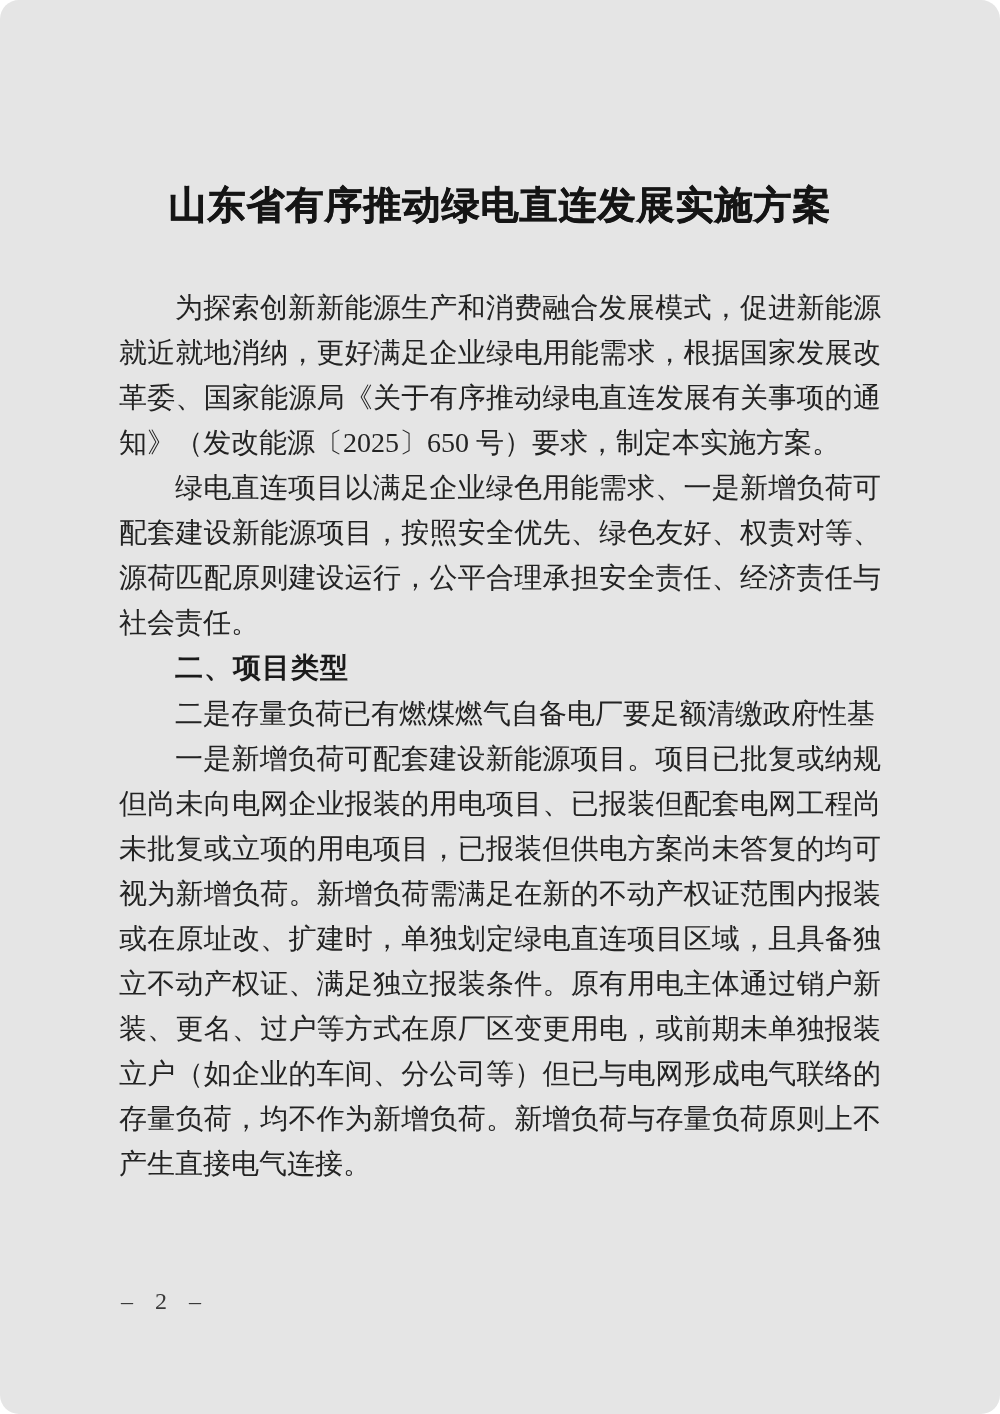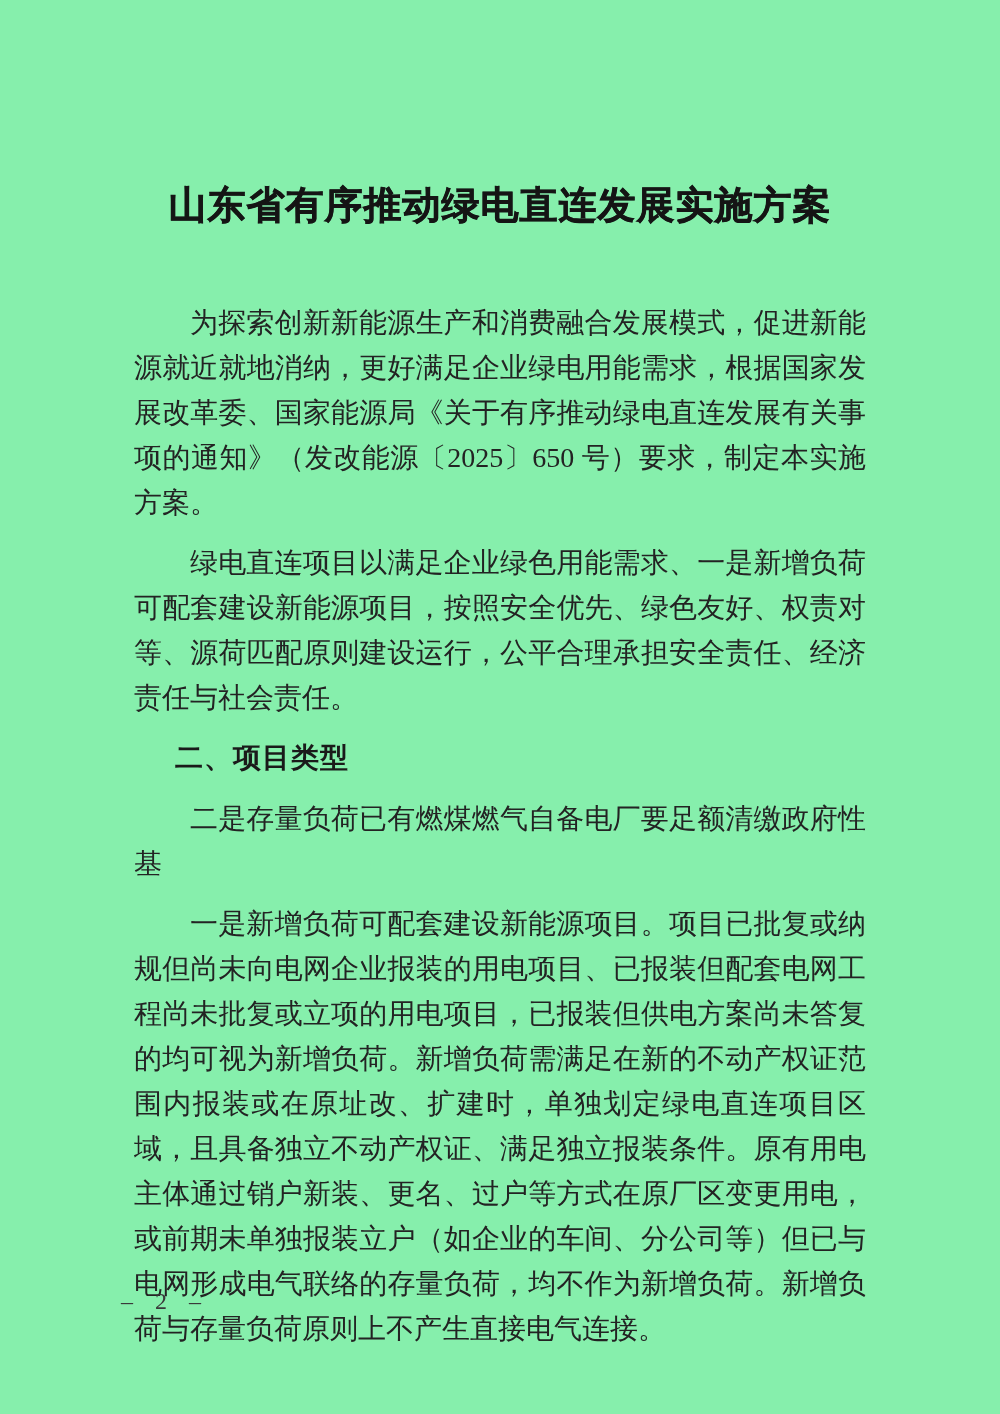--- a/index.html
+++ b/index.html
@@ -4,23 +4,24 @@
 <style>
   html, body {
     margin: 0;
     padding: 0;
     background: #ffffff;
   }
   .page {
     position: relative;
     width: 1000px;
     height: 1414px;
-    background: #86efac;
+    background: #e5e5e5;
     overflow: hidden;
     box-sizing: border-box;
+    border-radius: 19px;
   }
   .doc-title {
     margin: 0;
     position: absolute;
     top: 180px;
     left: 0;
     width: 100%;
     text-align: center;
     font-family: "Liberation Serif", "DejaVu Serif", serif;
     font-weight: 700;
@@ -30,21 +31,21 @@
     letter-spacing: 1px;
     -webkit-text-stroke: 0.6px #151515;
   }
   .doc-body {
     position: absolute;
     top: 285px;
     left: 119px;
     width: 762px;
   }
   .para {
-    margin: 15px;
+    margin: 0;
     text-indent: 2em;
     font-family: "Liberation Serif", "DejaVu Serif", serif;
     font-weight: 400;
     font-size: 28px;
     line-height: 45px;
     color: #232323;
     text-align: justify;
   }
   .heading {
     margin: 0;

